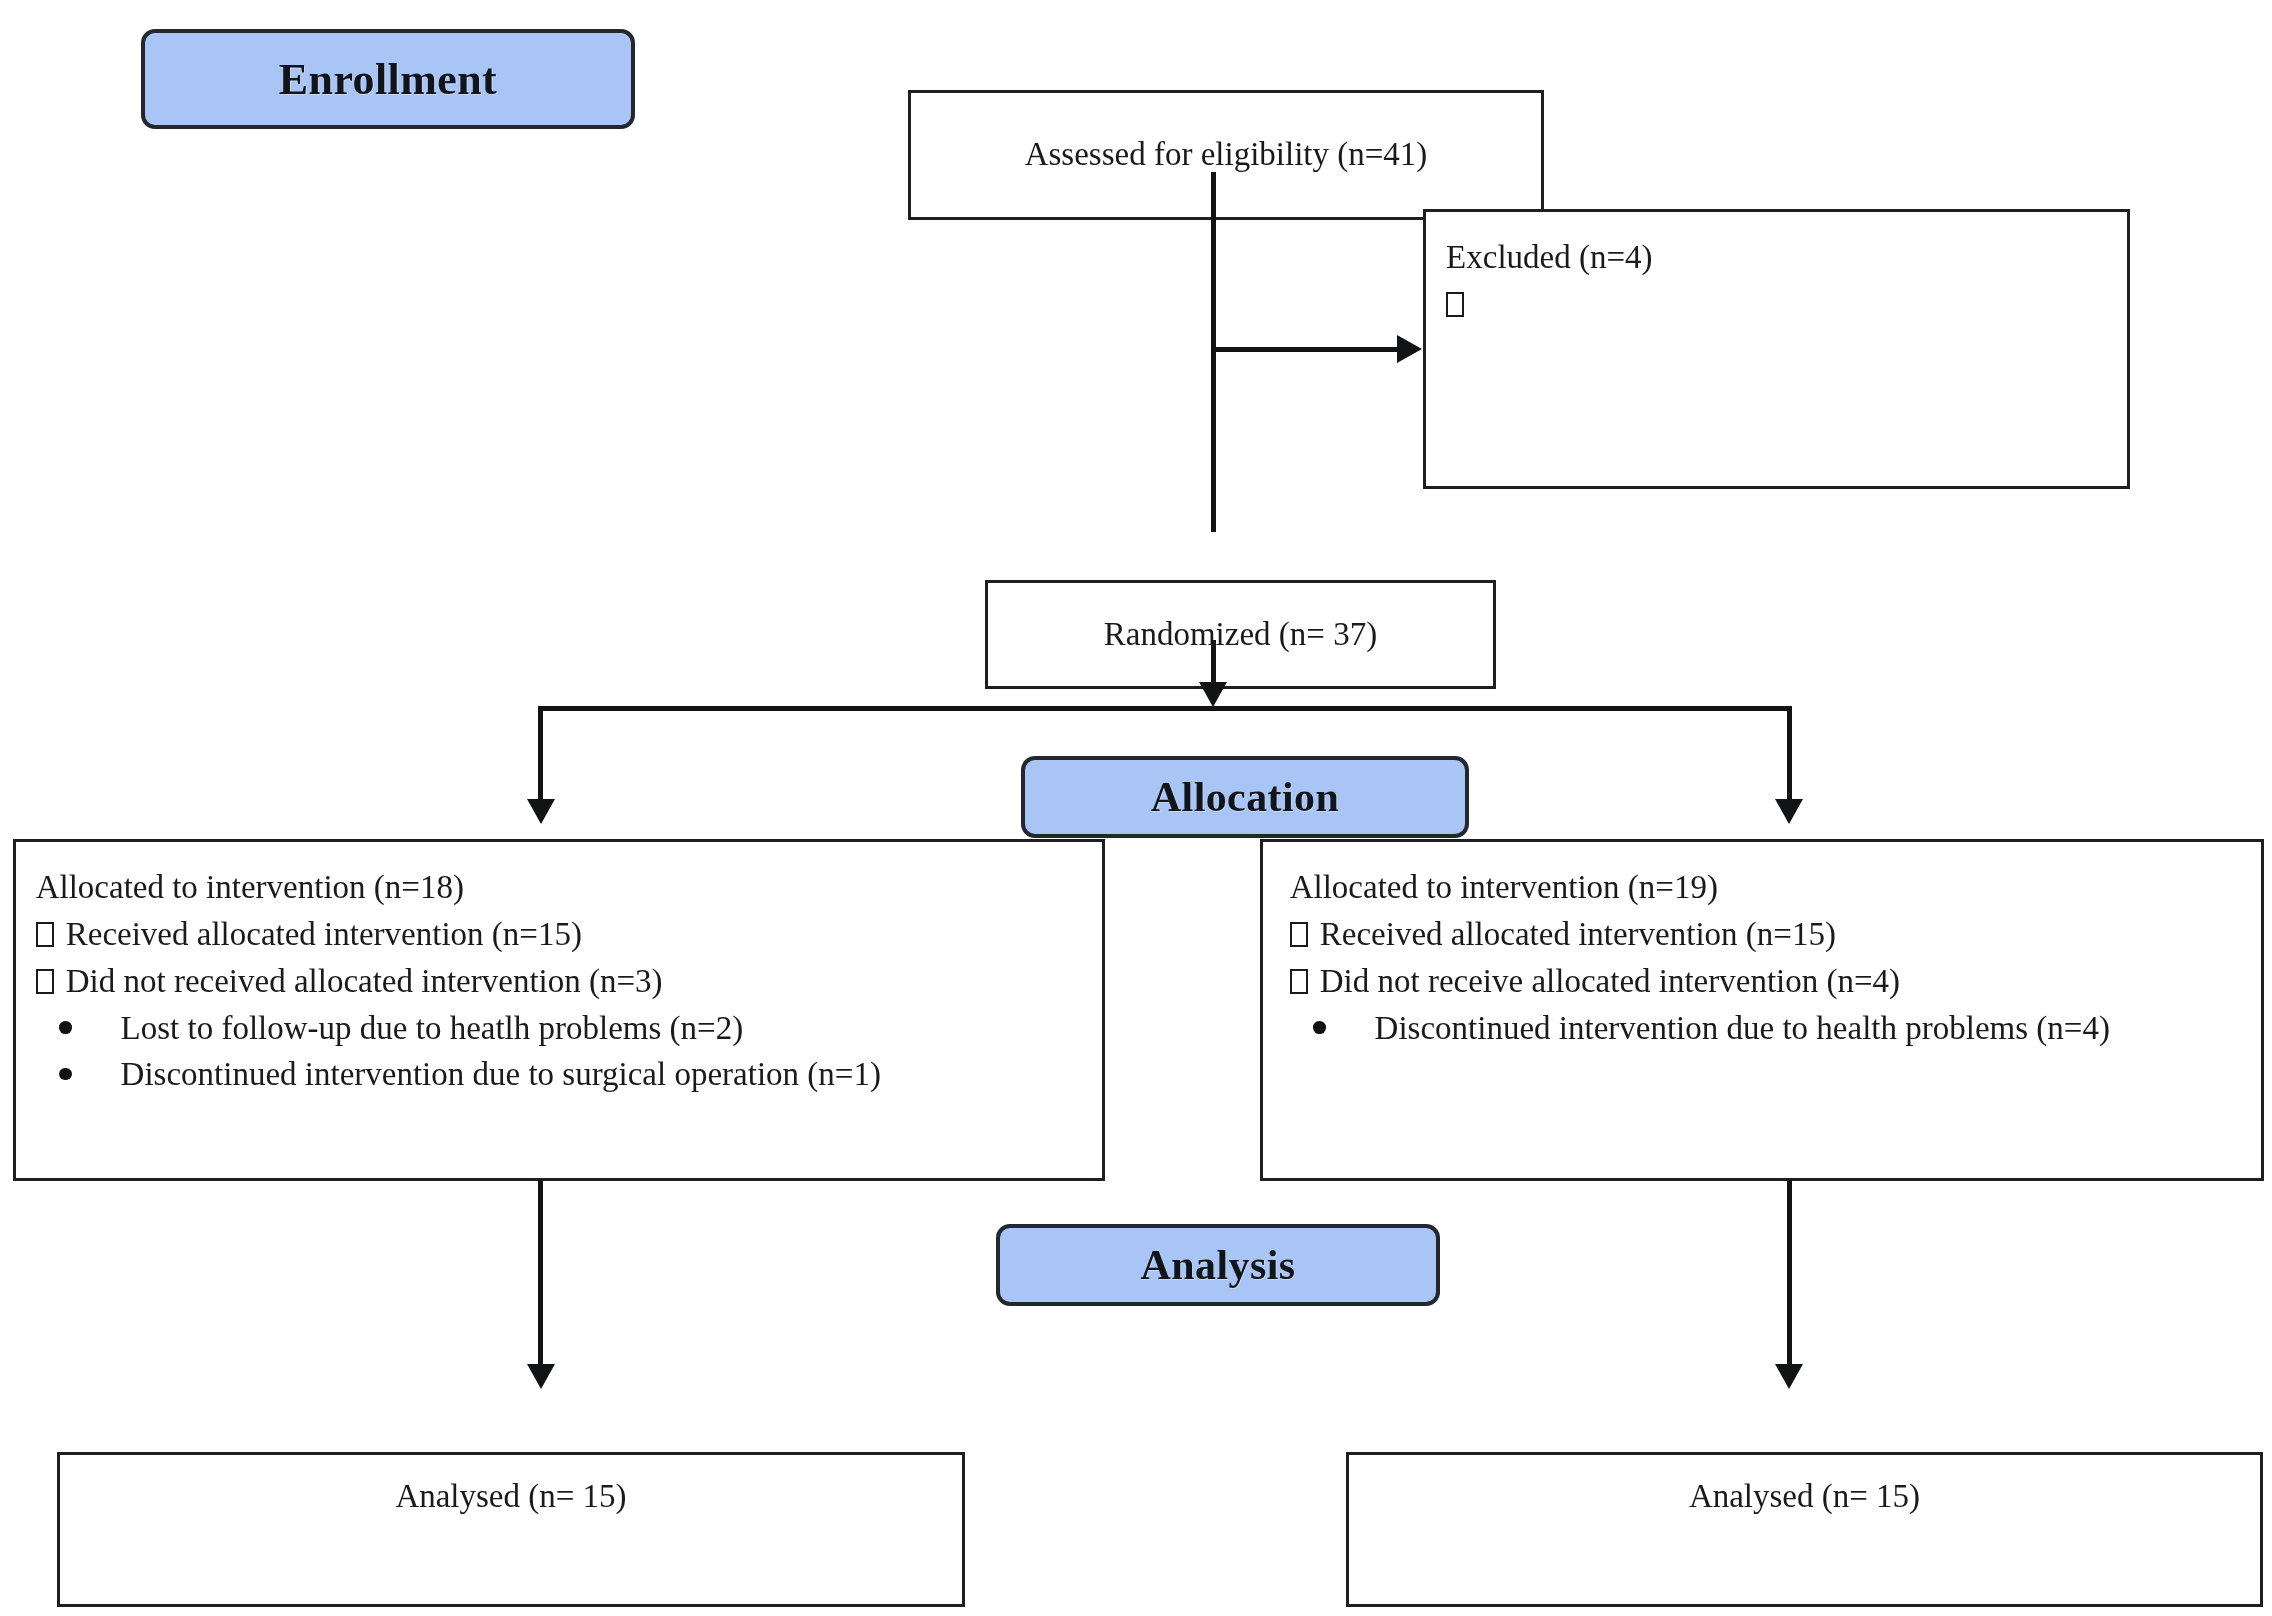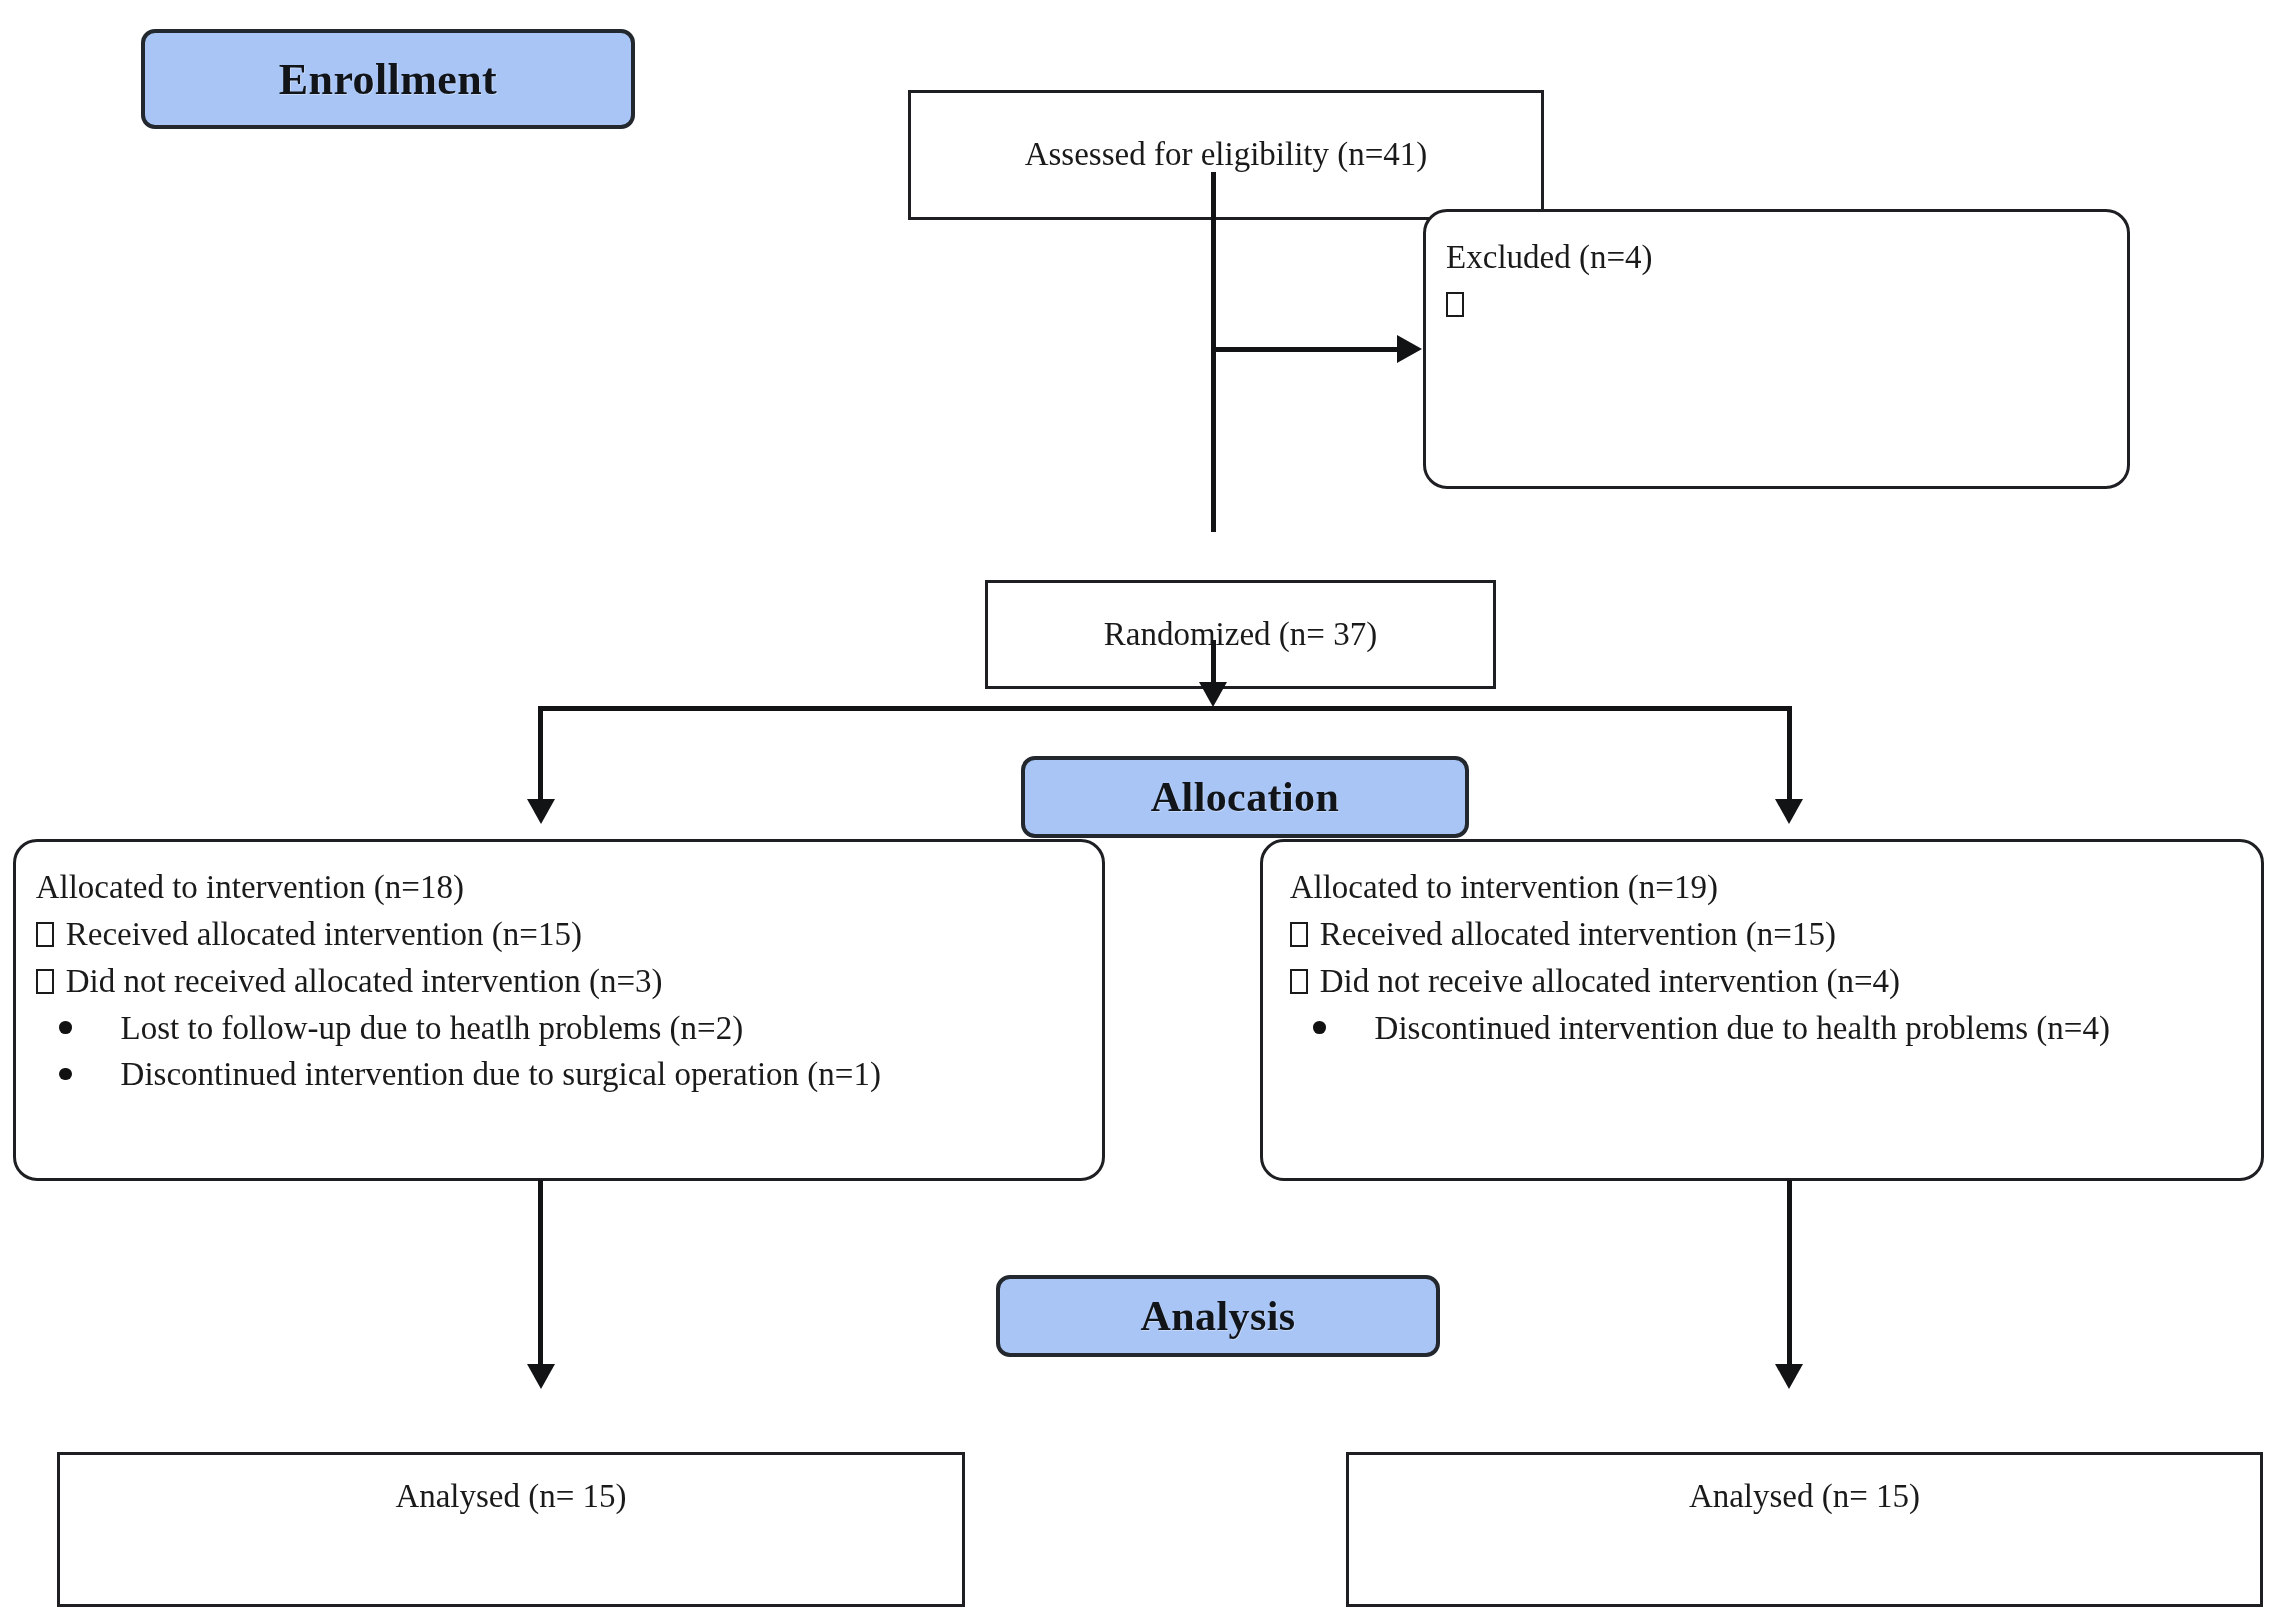--- a/index.html
+++ b/index.html
@@ -44,21 +44,20 @@
   }
   .box.centered {
     display: flex;
     align-items: center;
     justify-content: center;
     text-align: center;
     margin-top: 48px;
   }
   .box.topleft {
     padding: 22px 15px 8.4px 18.4px;
-    border-radius: 24px;
   }
 
   .box-text {
     font-size: 33px;
     line-height: 1.15;
     white-space: nowrap;
   }
 
   
   .line {
@@ -184,21 +183,21 @@
       <span class="dot-glyph"></span><span>Discontinued intervention due to health problems (n=4)</span>
     </span>
   </div>
 
   <div class="vline" style="left:538px; top:1180px; width:5px; height:191px;"></div>
   <div class="arrow-down" style="left:527px; top:1364px;"></div>
 
   <div class="vline" style="left:1787px; top:1180px; width:5px; height:191px;"></div>
   <div class="arrow-down" style="left:1775px; top:1364px;"></div>
 
-  <div class="stage-banner" style="left:996px; top:1275px; width:444px; height:82px; font-size:42px;">
+  <div class="stage-banner" style="left:996px; top:1224px; width:444px; height:82px; font-size:42px;">
     <span>Analysis</span>
   </div>
 
   <div class="box" style="left:57px; top:1452px; width:908px; height:155px; display:flex; align-items:flex-start; justify-content:center; padding-top:23.4px; box-sizing:border-box;">
     <span class="box-text">Analysed (n= 15)</span>
   </div>
 
   <div class="box" style="left:1346px; top:1452px; width:917px; height:155px; display:flex; align-items:flex-start; justify-content:center; padding-top:23.4px; box-sizing:border-box;">
     <span class="box-text">Analysed (n= 15)</span>
   </div>

